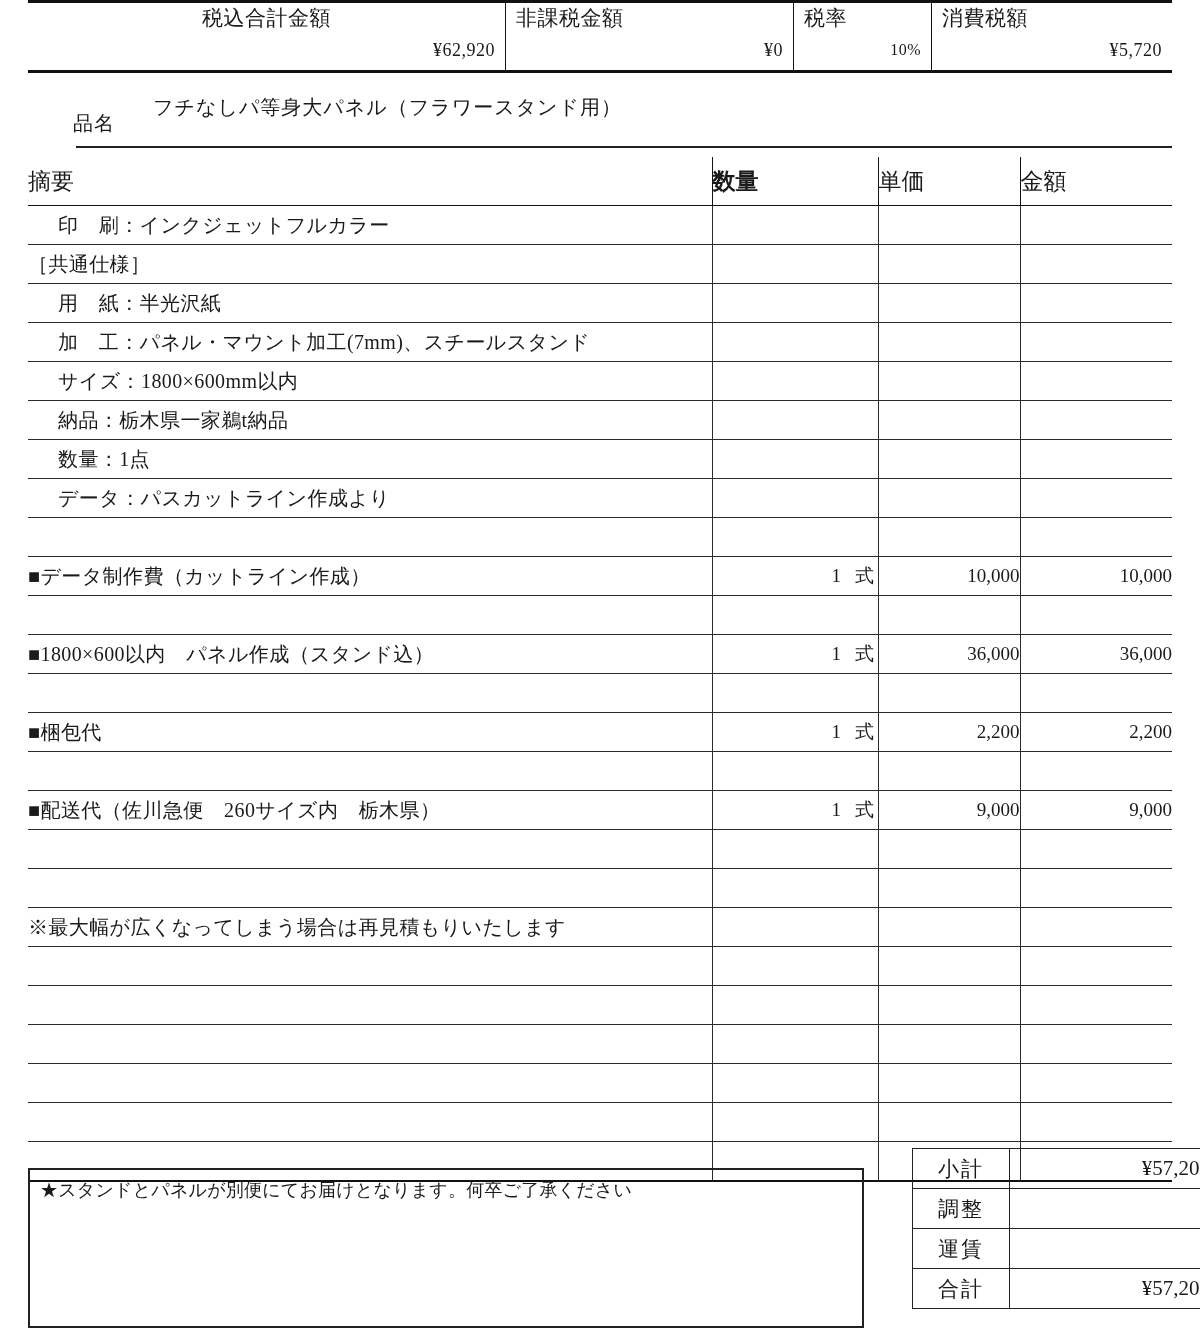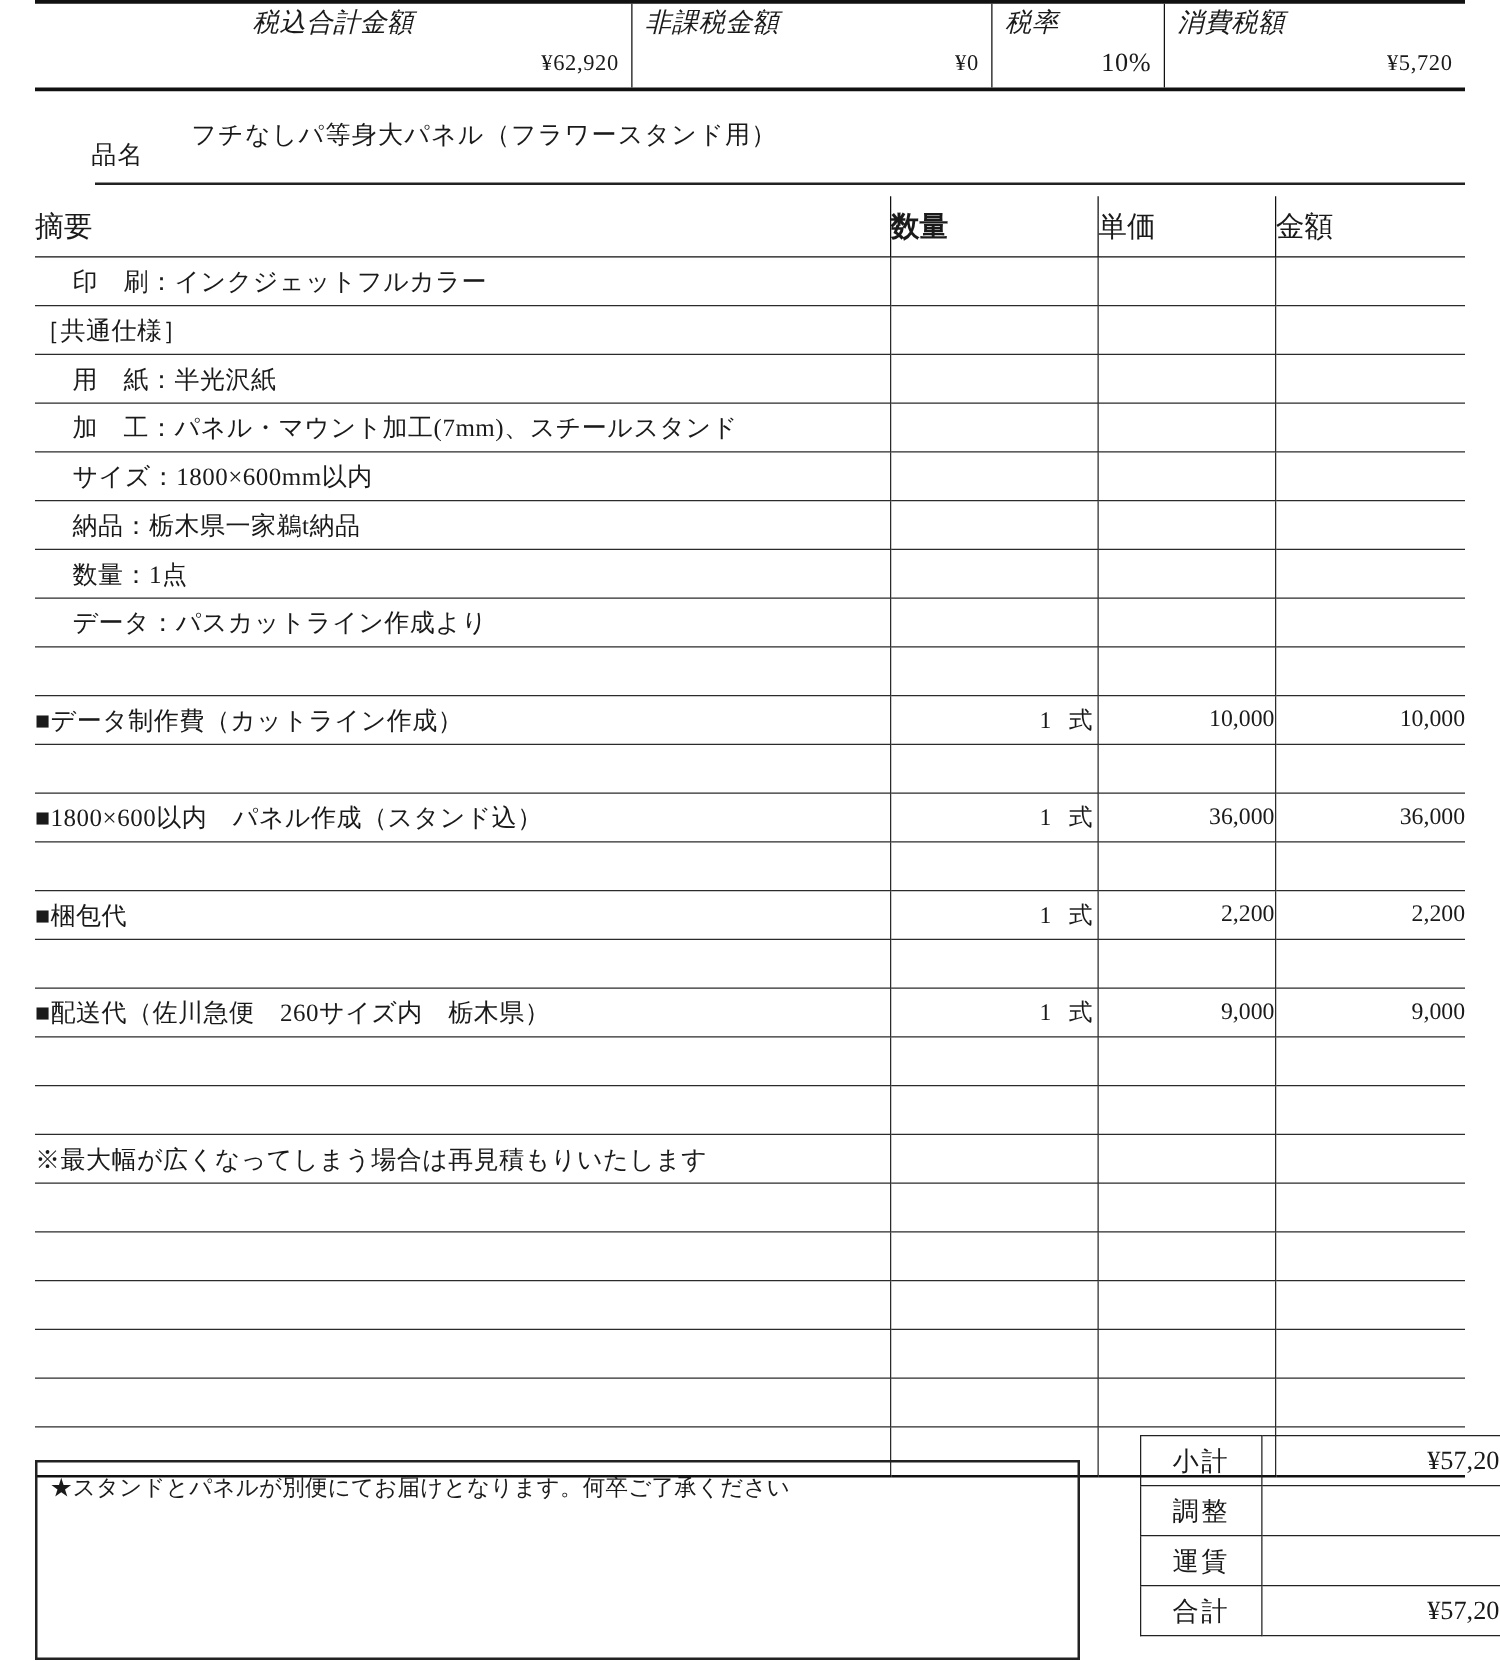--- a/index.html
+++ b/index.html
@@ -48,33 +48,32 @@
     display: flex;
     flex-direction: column;
     justify-content: space-between;
     padding: 2px 10px 6px 10px;
   }
   .sum-cell:last-child { border-right: none; }
   .sum-label {
     font-size: 21px;
     line-height: 26px;
     letter-spacing: 0.5px;
-    font-style: italic;
   }
   .sum-label.center {
     text-align: center;
   }
   .sum-value {
     font-size: 18px;
     text-align: right;
     line-height: 28px;
     letter-spacing: 0.5px;
   }
   .sum-value.small {
-    font-size: 21px;
+    font-size: 16px;
   }
   .c-total   { width: 478px; }
   .c-nontax  { width: 288px; }
   .c-rate    { width: 138px; }
   .c-tax     { width: 240px; }
 
   
   .itemname-row {
     position: absolute;
     left: 28px;

